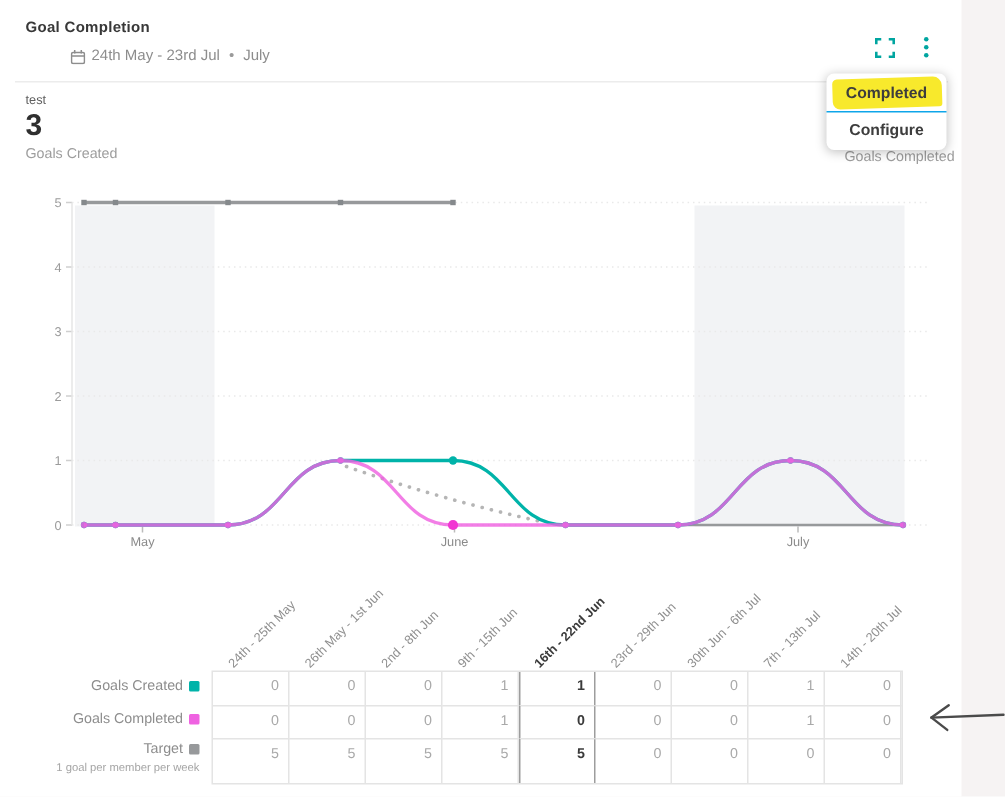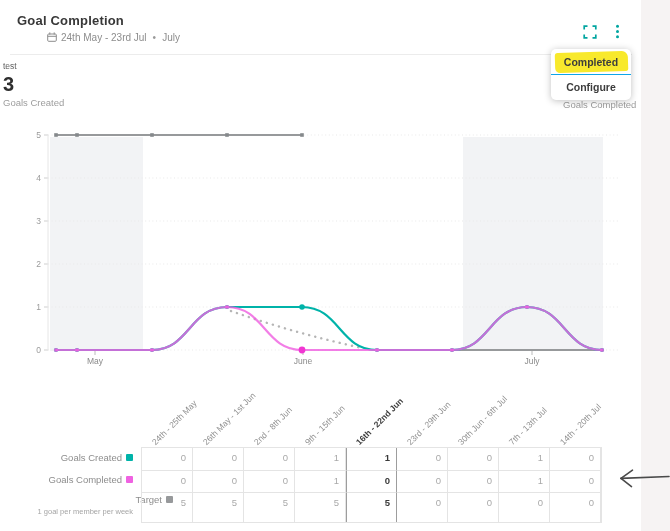--- a/index.html
+++ b/index.html
@@ -5,31 +5,31 @@
   html,body{margin:0;padding:0;}
   body{
     width:670px;height:531px;overflow:hidden;position:relative;
     background:#f6f3f3;
     font-family:"Liberation Sans", sans-serif;
     -webkit-font-smoothing:antialiased;
   }
   #card{position:absolute;left:0;top:0;width:641px;height:531px;background:#ffffff;}
 
   
-  .title{position:absolute;left:17px;top:13px;font-size:13px;font-weight:700;color:#383838;letter-spacing:.2px;}
-  .subrow{position:absolute;left:17px;top:32px;font-size:10px;color:#8d8d8d;display:flex;align-items:flex-start;gap:4px;padding-left:30px;}
+  .title{position:absolute;left:17px;top:13px;font-size:10px;font-weight:700;color:#383838;letter-spacing:.2px;}
+  .subrow{position:absolute;left:17px;top:32px;font-size:10px;color:#8d8d8d;display:flex;align-items:flex-end;gap:4px;padding-left:30px;}
   .subrow .sep{margin:0 2px;color:#9a9a9a;}
   .hdr-divider{position:absolute;left:10px;top:54px;width:622px;height:1px;background:#ececec;}
 
   .iconbtn{position:absolute;width:18px;height:18px;display:flex;align-items:center;justify-content:center;cursor:pointer;}
   #expandBtn{left:581px;top:23px;}
   #kebabBtn{left:608px;top:22px;}
 
   
-  .stat-left{position:absolute;left:3px;top:61px;}
+  .stat-left{position:absolute;left:17px;top:61px;}
   .stat-group{font-size:8.5px;color:#5f5f5f;}
   .stat-value{font-size:20px;font-weight:700;color:#2f2f2f;margin-top:3px;line-height:20px;}
   .stat-label{font-size:9.5px;color:#9d9d9d;margin-top:3px;}
   .stat-right-label{position:absolute;left:563px;top:99px;font-size:9.5px;color:#9c9c9c;}
 
   
   .menu{position:absolute;left:551px;top:49px;width:80px;background:#fff;border-radius:5px;
         box-shadow:0 1px 7px rgba(0,0,0,.25);z-index:20;padding:1px 0;}
   .menu-item{position:relative;height:24px;line-height:24px;text-align:center;
              font-size:10.5px;font-weight:700;color:#3d3d3d;cursor:pointer;}
@@ -186,21 +186,21 @@
 
   <div class="rowlabels">
       <div class="rowlabel" style="top: 452px;">
         <span>Goals Created</span>
         <span class="swatch" style="background: rgb(0, 179, 169);"></span>
       </div>
       <div class="rowlabel" style="top: 474px;">
         <span>Goals Completed</span>
         <span class="swatch" style="background: rgb(239, 98, 225);"></span>
       </div>
-      <div class="rowlabel" style="top: 494px; margin-left: 40px;">
+      <div class="rowlabel" style="top: 494px;">
         <span>Target</span>
         <span class="swatch" style="background: rgb(151, 153, 155);"></span>
       </div>
       <div class="sublabel" style="top: 507px;">1 goal per member per week</div>
     </div>
   <div id="tableGrid">
       <div class="cell" style="left: 0px; top: 0px; width: 51px; height: 22px;">0</div>
       <div class="cell" style="left: 51px; top: 0px; width: 51px; height: 22px;">0</div>
       <div class="cell" style="left: 102px; top: 0px; width: 51px; height: 22px;">0</div>
       <div class="cell" style="left: 153px; top: 0px; width: 51px; height: 22px;">1</div>

